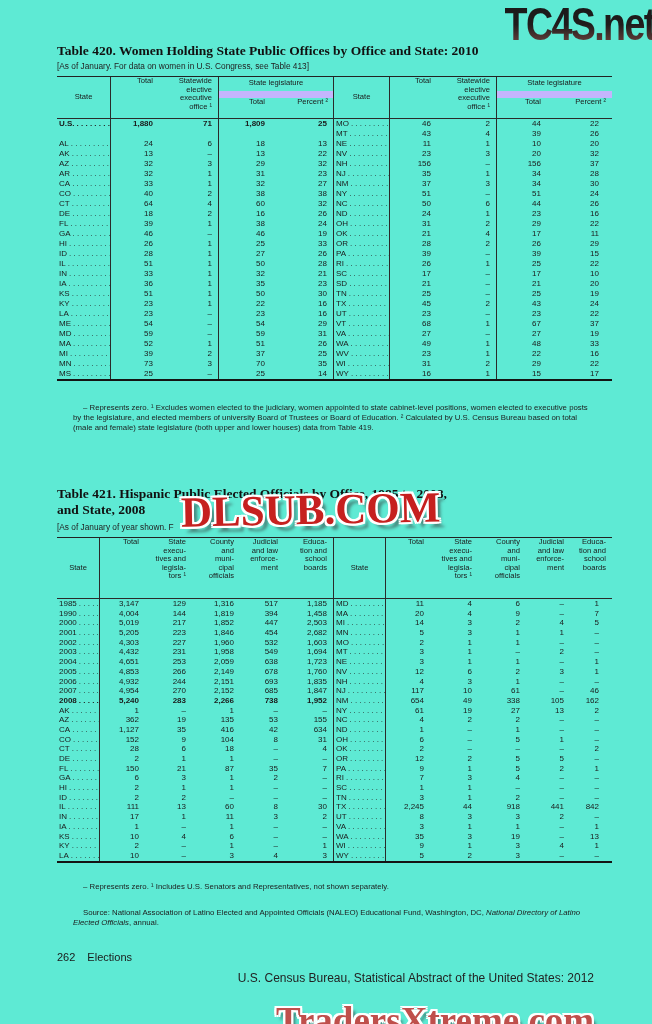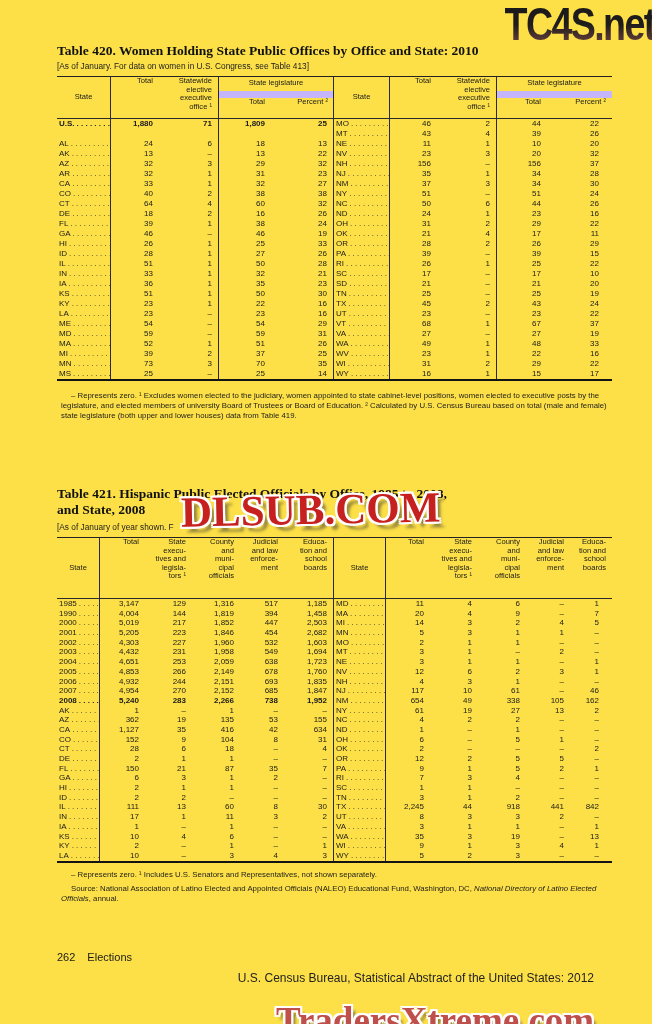--- a/index.html
+++ b/index.html
@@ -1,16 +1,16 @@
 <!DOCTYPE html>
 <html><head>
 <meta charset="utf-8">
 <style>
   html,body{margin:0;padding:0;background:#888;}
-  #page{position:relative;width:652px;height:1024px;background:#fde047;overflow:hidden;
+  #page{position:relative;width:652px;height:1024px;background:#5eead4;overflow:hidden;
         font-family:"Liberation Sans",sans-serif;color:#1a1a1a;}
 
   
   .tbl-title{position:absolute;left:57px;width:560px;
              font-family:"Liberation Serif",serif;font-weight:bold;
              font-size:13.5px;line-height:16px;color:#111;}
   .tbl-sub{position:absolute;left:57px;font-size:8.3px;color:#222;}
 
   
   .tbl{position:absolute;left:57px;width:555px;border-top:1.6px solid #222;}
@@ -36,21 +36,21 @@
   .h-bot{display:flex;align-items:flex-start;justify-content:flex-end;
          text-align:right;white-space:pre-line;padding:0 6px 3px 0;}
   .h-group{display:flex;flex-direction:column;}
   .h-span{text-align:center;border-bottom:7px solid #c4b5fd;padding:2px 0 3px;}
   .h-sub{flex:1;display:grid;}
   .sub420L{grid-template-columns:52px 63px;}
   .sub420R{grid-template-columns:50px 65px;}
 
   
   .fnotes{position:absolute;left:57px;width:556px;font-size:7.8px;line-height:9.8px;color:#1c1c1c;}
-  .fnotes p{margin:4px;text-indent:10px;}
+  .fnotes p{margin:16px;text-indent:10px;}
 
   
   .pagefoot{position:absolute;left:57px;top:951px;font-size:11px;color:#1a1a1a;}
   .pagefoot .num-lbl{margin-right:12px;}
   .attrib{position:absolute;right:58px;top:971px;font-size:12px;color:#222;}
 
   
   .wm-top{position:absolute;top:-4px;right:-3px;z-index:6;
           font-family:"Liberation Sans",sans-serif;font-weight:bold;
           font-size:47px;letter-spacing:-2px;transform:scaleX(0.80);transform-origin:100% 0;

